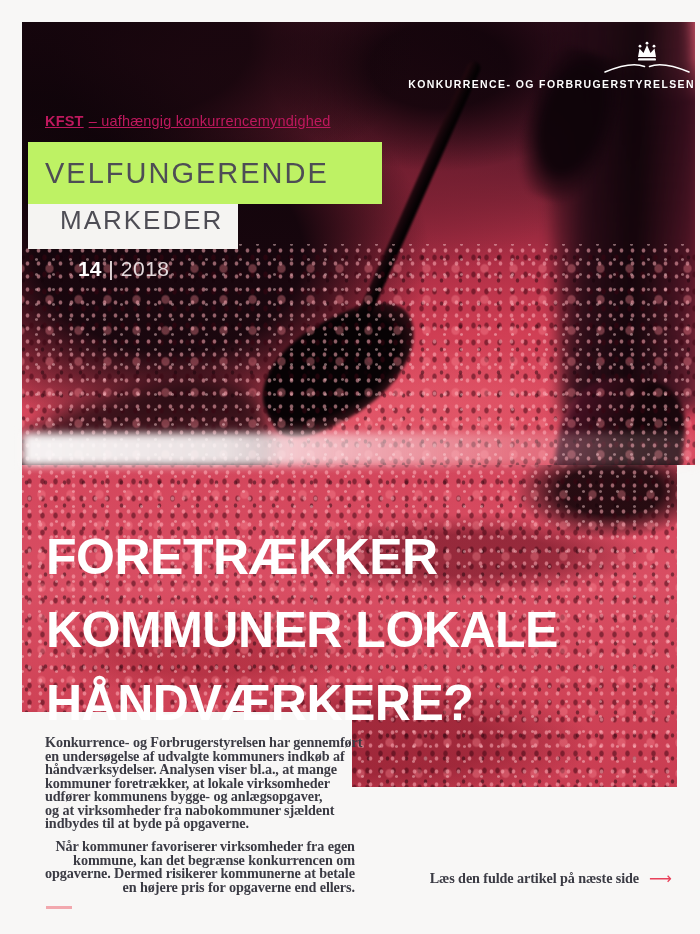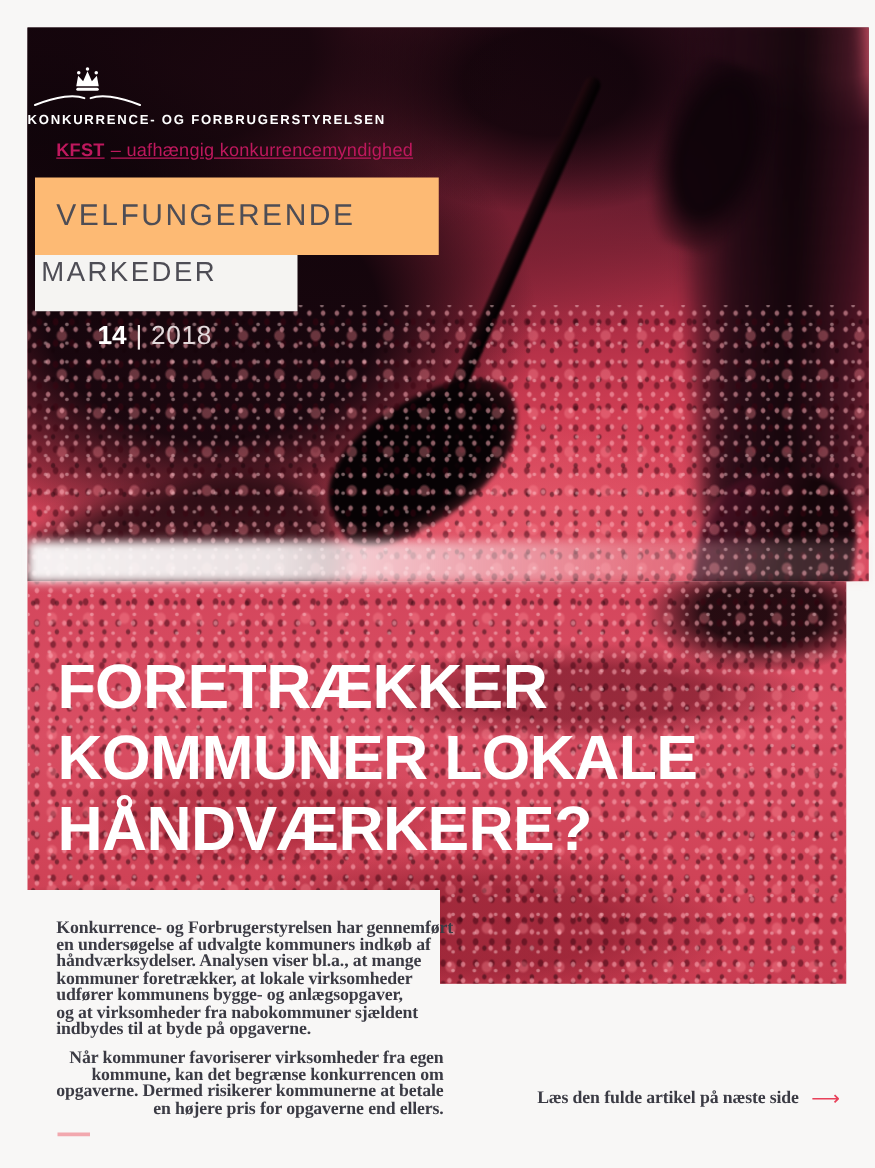--- a/index.html
+++ b/index.html
@@ -95,56 +95,56 @@
     background-position:2px 1px, 9px 4px, 5px 14px, 1px 8px, 14px 6px;
   }
   .seam-band {
     position:absolute; left:22px; top:433px; width:673px; height:33px; z-index:2;
     background:linear-gradient(90deg, rgba(252,250,250,0.97) 0%, rgba(252,248,248,0.9) 30%, rgba(250,236,238,0.55) 52%, rgba(246,206,211,0.3) 72%, rgba(240,182,190,0.16) 100%);
     filter:blur(4px);
   }
 
   
   .masthead {
-    position:absolute; left:22px; top:52px; width:673px; z-index:4;
-    display:flex; flex-direction:column; align-items:flex-start; color:#fff;
+    position:absolute; left:22px; top:40px; width:673px; z-index:4;
+    display:flex; flex-direction:column; align-items:flex-end; color:#fff;
   }
   .org-name {
     margin-top:2px; font-size:10.5px; font-weight:bold; letter-spacing:1.4px;
     color:#fefefe; white-space:nowrap;
   }
   .tagline {
     position:absolute; left:45px; top:113px; z-index:4; color:#be185d;
     font-size:14.5px; letter-spacing:0.2px; white-space:nowrap;text-decoration:underline;
   }
   .tagline .bold { font-weight:bold; margin-right:5px; }
 
   
   .title-box-line1 {
-    position:absolute; left:28px; top:142px; width:323px; height:62px; z-index:4;
-    background:#fdba74; color:#4e4d55; display:flex; align-items:center;
-    padding-left:17px; font-size:24px; font-weight:400; letter-spacing:2px;
+    position:absolute; left:28px; top:142px; width:354px; height:62px; z-index:4;
+    background:#bef264; color:#4e4d55; display:flex; align-items:center;
+    padding-left:17px; font-size:29px; font-weight:400; letter-spacing:2px;
   }
   .title-box-line2 {
     position:absolute; left:28px; top:204px; width:210px; height:45px; z-index:4;
     background:#f5f4f2; color:#4e4d55; display:flex; align-items:flex-start;
-    padding-left:5px; padding-top:1px; font-size:22px; font-weight:400; letter-spacing:2px;
+    padding-left:32px; padding-top:1px; font-size:26px; font-weight:400; letter-spacing:2px;
   }
   .issue-line {
     position:absolute; left:46px; top:257px; z-index:4; color:#fff;
     display:flex; align-items:baseline; font-size:21px;margin-left:32px;
   }
   .issue-line .num { font-weight:bold; }
   .issue-line .divider { margin:0 7px; font-weight:400; color:#f2eceb; }
   .issue-line .year { font-weight:400; color:#e3dadc; letter-spacing:0.5px; }
 
   
   .headline {
     position:absolute; left:46px; top:521px; z-index:4; color:#ffffff;
-    font-size:50px; font-weight:bold; line-height:57px; letter-spacing:-0.5px;
+    font-size:50px; font-weight:bold; line-height:73px; letter-spacing:-0.5px;
     white-space:pre-line;
   }
 
   
   .content-panel {
     position:absolute; left:0; top:712px; width:352px; height:222px;
     background:#f8f7f6; z-index:3;
   }
   .body-copy {
     position:absolute; left:45px; z-index:4;

